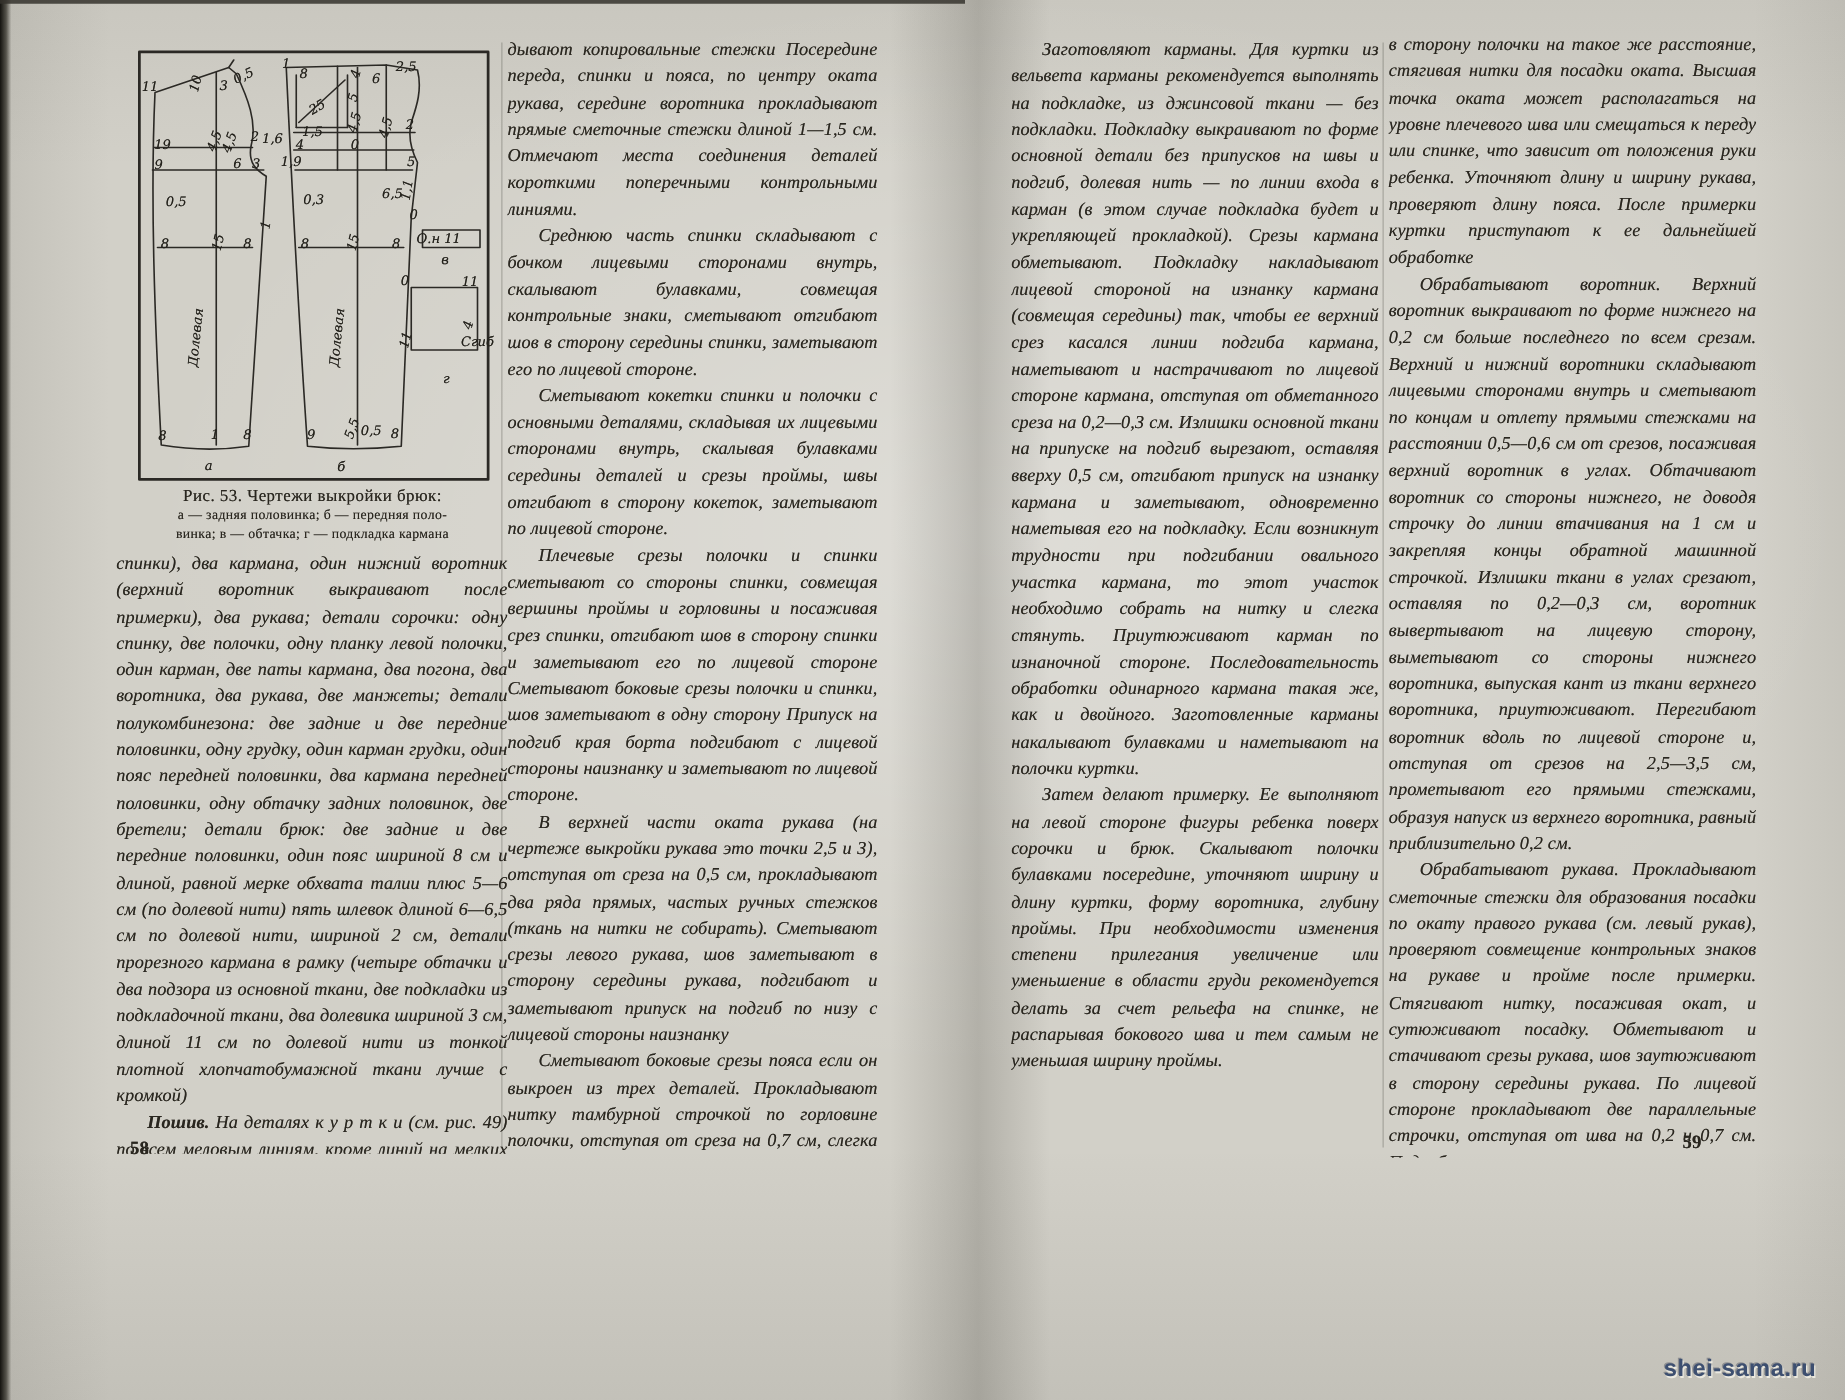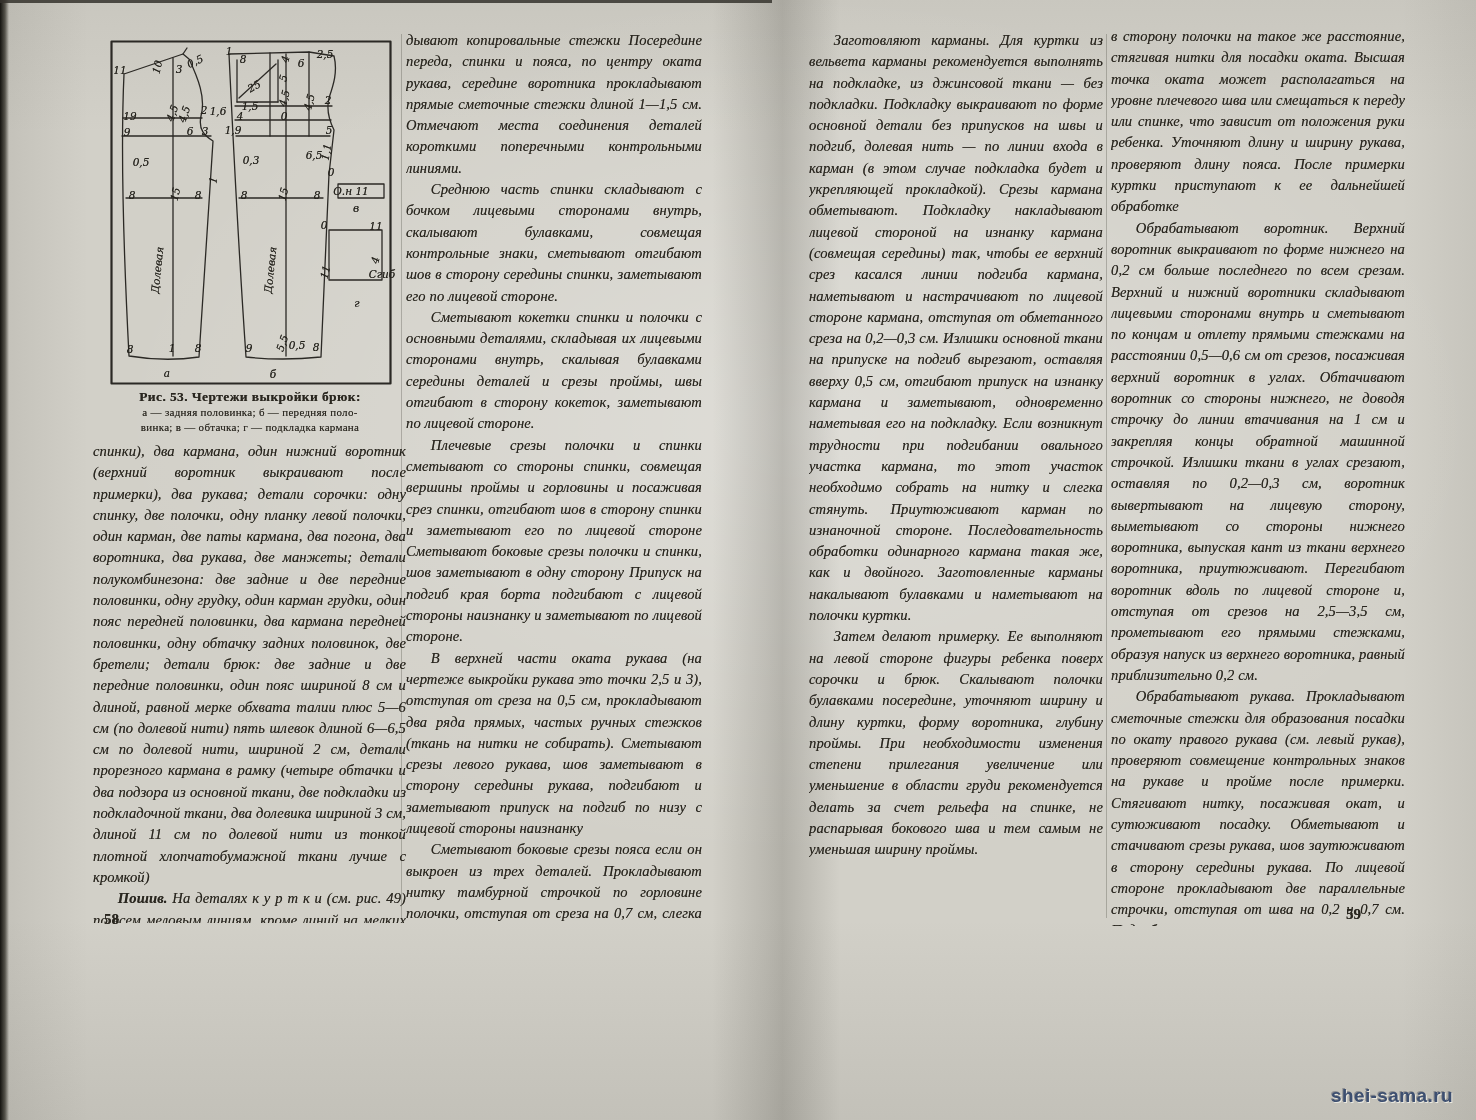--- a/index.html
+++ b/index.html
@@ -53,21 +53,21 @@
   #figure svg{position:absolute;left:0;top:0;}
   .fig-ann{
     position:absolute;white-space:nowrap;
     font:italic 10.5px "DejaVu Serif",serif;color:#24221c;
     text-shadow:0 0 .4px rgba(36,34,28,.7);
   }
   #fig-caption{
     position:absolute;left:100px;top:389px;width:300px;text-align:center;
   }
   #fig-caption .cap-title{
-    font-weight:bold;font-size:13.5px;letter-spacing:.4px;display:block;
+    font-weight:normal;font-size:13.5px;letter-spacing:.4px;display:block;
     text-shadow:0 0 .5px rgba(41,38,31,.7);
   }
   #fig-caption .cap-legend{
     font-size:11px;line-height:14.5px;display:block;letter-spacing:.3px;
     text-shadow:0 0 .4px rgba(41,38,31,.6);
   }
   .page-number{
     position:absolute;font-weight:bold;font-size:15px;
     text-shadow:0 0 .5px rgba(41,38,31,.7);
   }

